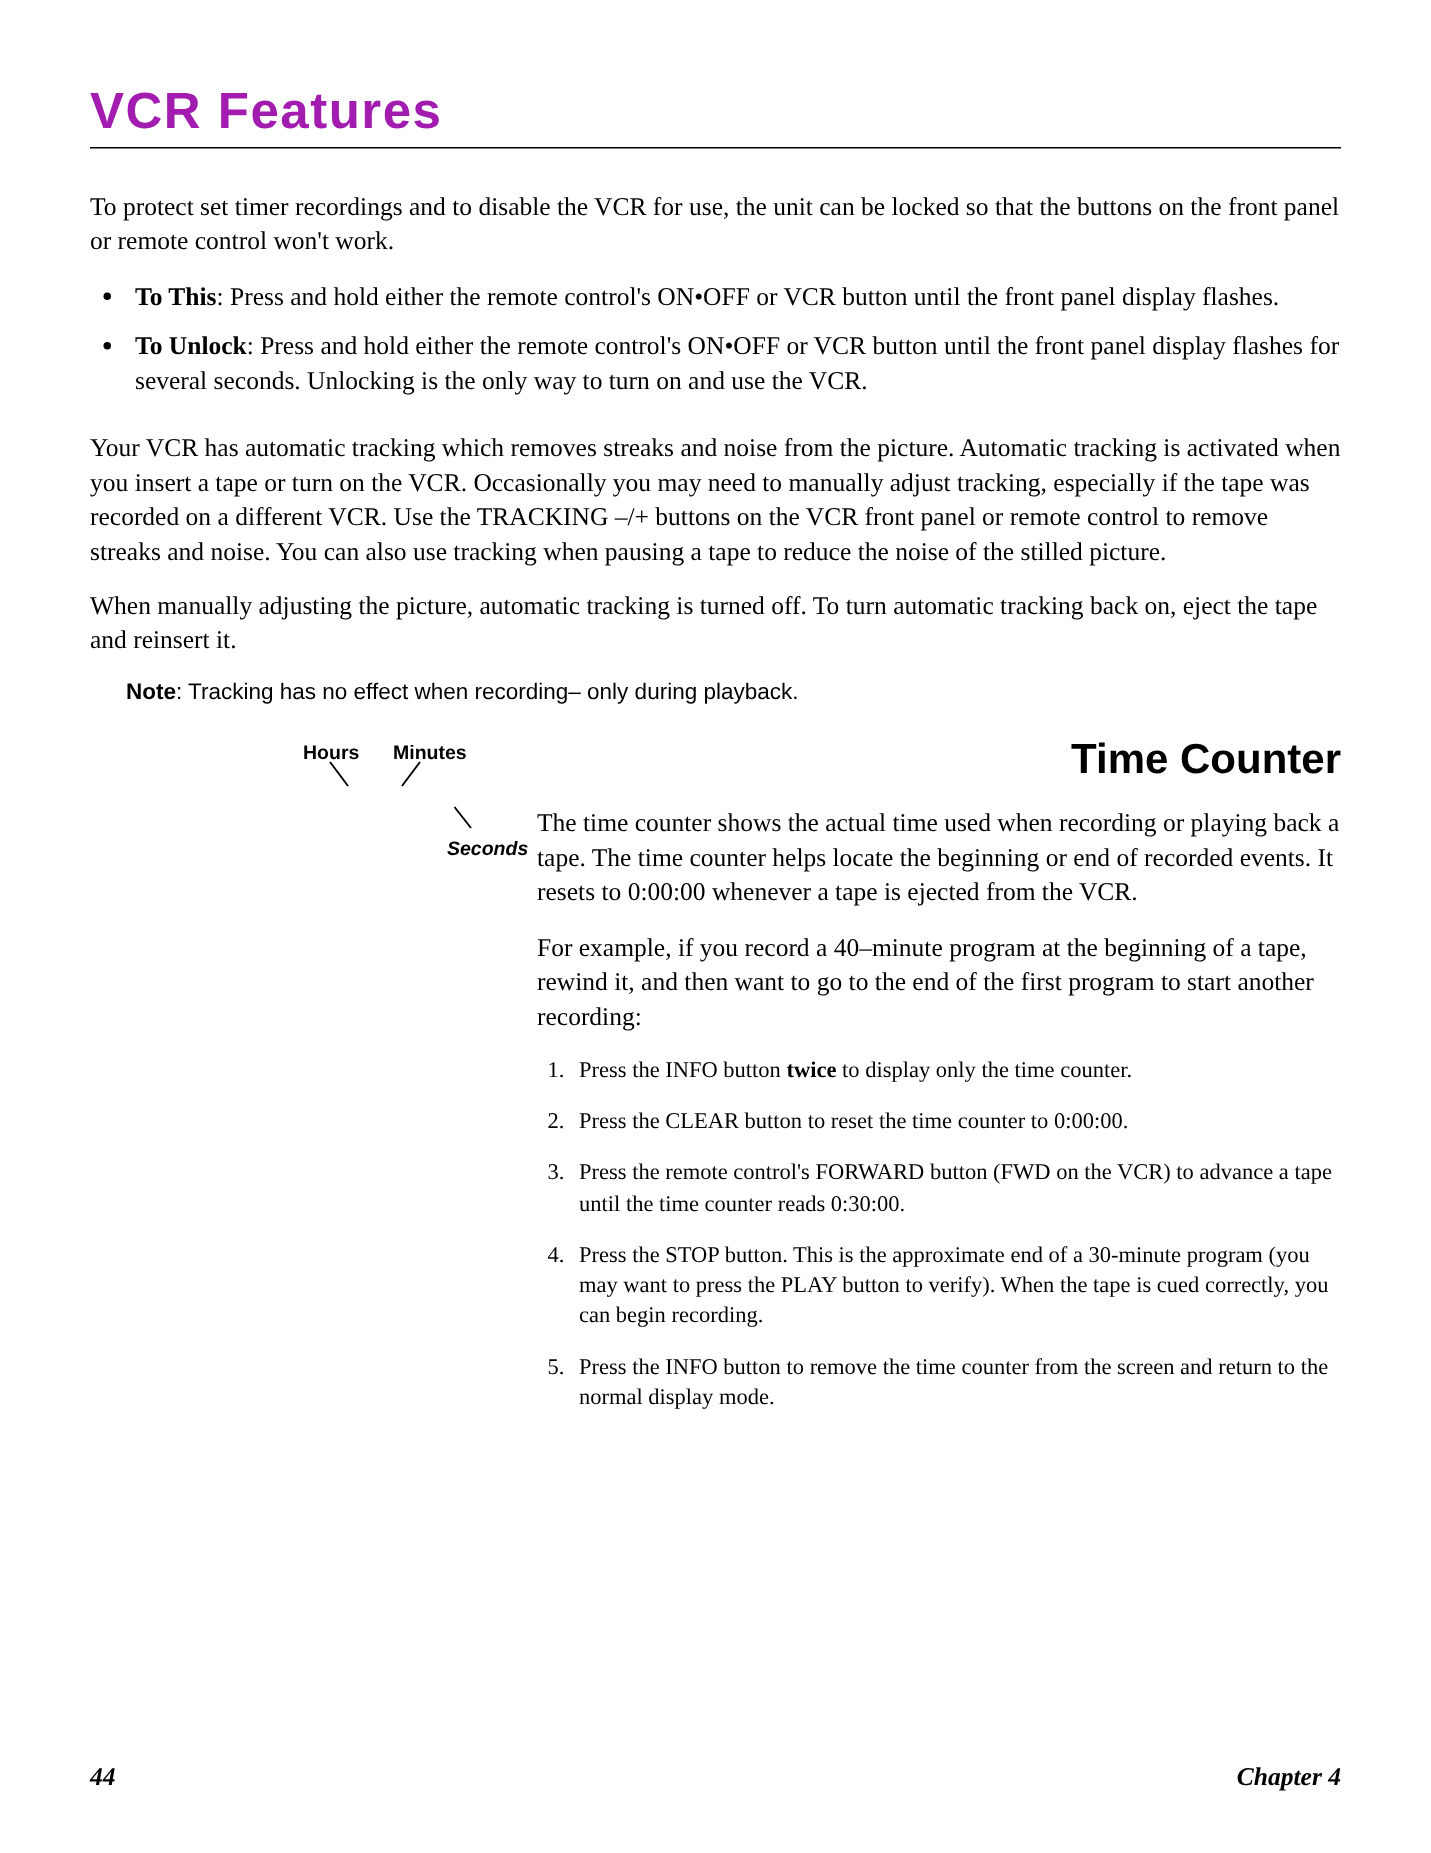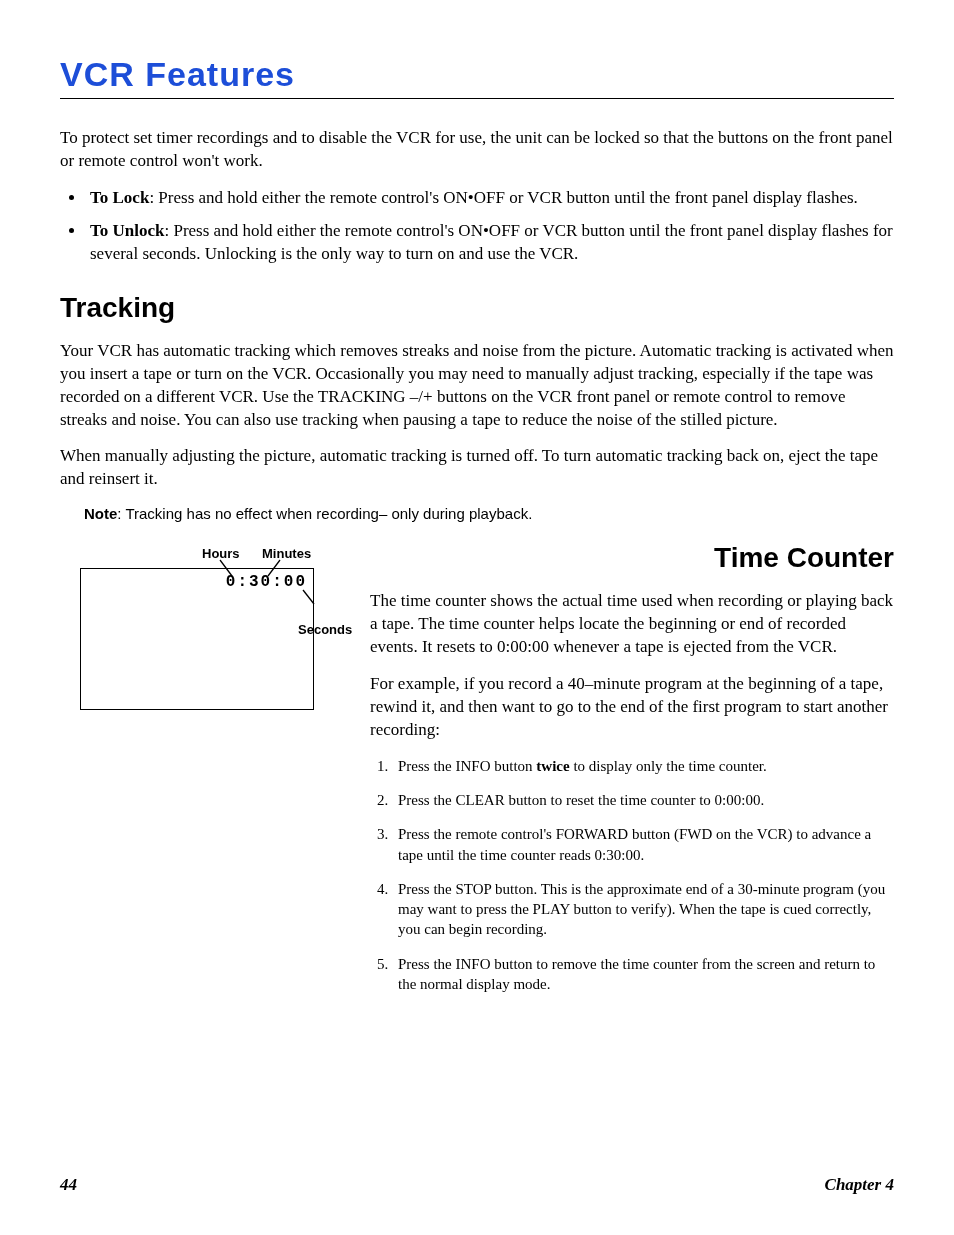--- a/index.html
+++ b/index.html
@@ -14,21 +14,21 @@
     height: 1235px;
     box-sizing: border-box;
     padding: 55px 60px 40px 60px;
     position: relative;
   }
   .h-chapter {
     font-family: "Arial Black", Arial, sans-serif;
     font-weight: 900;
     font-size: 34px;
     letter-spacing: 1px;
-    color: #1d4ed8;
+    color: #a21caf;
     margin: 0 0 4px 0;
   }
   .rule {
     border: none;
     border-top: 1.5px solid #000;
     margin: 0 0 28px 0;
   }
   .h-section {
     font-family: Arial, Helvetica, sans-serif;
     font-weight: 700;
@@ -51,21 +51,21 @@
     padding-left: 4px;
   }
   .note {
     font-family: Arial, Helvetica, sans-serif;
     font-size: 15px;
     margin: 8px 0 20px 24px;
   }
   .bold { font-weight: 700; }
   .twocol {
     display: flex;
-    gap: 30px;
+    gap: 18px;
     margin-top: 6px;
   }
   .diagram-col {
     width: 280px;
     flex-shrink: 0;
     padding-top: 4px;
   }
   .text-col {
     flex: 1;
   }
@@ -134,44 +134,40 @@
 <body>
 
 <div class="page">
 
   <h1 class="h-chapter">VCR Features</h1>
   <hr class="rule">
 
   <p class="body">To protect set timer recordings and to disable the VCR for use, the unit can be locked so that the buttons on the front panel or remote control won't work.</p>
   <ul class="bullets">
     <li>
-      <span class="bold">To Lock</span><span>: Press and hold either the remote control's ON•OFF or VCR button  until the front panel display flashes.</span>
+      <span class="bold">To This</span><span>: Press and hold either the remote control's ON•OFF or VCR button  until the front panel display flashes.</span>
     </li>
     <li>
       <span class="bold">To Unlock</span><span>: Press and hold either the remote control's ON•OFF or VCR button until the front panel display flashes for several seconds. Unlocking is the only way to turn on and use the VCR.</span>
     </li>
   </ul>
 
-  <h2 class="h-section" style="font-size:28px;margin-top:26px;">Tracking</h2>
   <p class="body">Your VCR has automatic tracking which removes streaks and noise from the picture. Automatic tracking is activated when you insert a tape or turn on the VCR. Occasionally you may need to manually adjust tracking, especially if the tape was recorded on a different VCR. Use the TRACKING –/+ buttons on the VCR front panel or remote control to remove streaks and noise. You can also use tracking when pausing a tape to reduce the noise of the stilled picture.</p>
   <p class="body">When manually adjusting the picture, automatic tracking is turned off. To turn automatic tracking back on, eject the tape and reinsert it.</p>
   <p class="note">
     <span class="bold">Note</span><span>: Tracking has no effect when recording– only during playback.</span>
   </p>
 
   <div class="twocol">
 
     <div class="diagram-col">
       <div class="diag-wrap">
         <span class="diag-label" style="left:142px; top:0;">Hours</span>
         <span class="diag-label" style="left:202px; top:0;">Minutes</span>
-        <span class="diag-label" style="left:238px; top:76px;">Seconds</span>
-        <div class="diag-box">
-          <span class="diag-counter">0:30:00</span>
-        </div>
+        <span class="diag-label" style="left:238px; top:64px;font-style:italic;">Seconds</span>
         <svg class="diag-lines">
           <line x1="140" y1="-8" x2="152" y2="8" stroke="#000" stroke-width="1.3"></line>
           <line x1="200" y1="-8" x2="188" y2="8" stroke="#000" stroke-width="1.3"></line>
           <line x1="223" y1="22" x2="234" y2="36" stroke="#000" stroke-width="1.3"></line>
         </svg>
       </div>
     </div>
 
     <div class="text-col">
       <h2 class="h-section" style="font-size:28px;margin-top:0;text-align:right;">Time Counter</h2>

